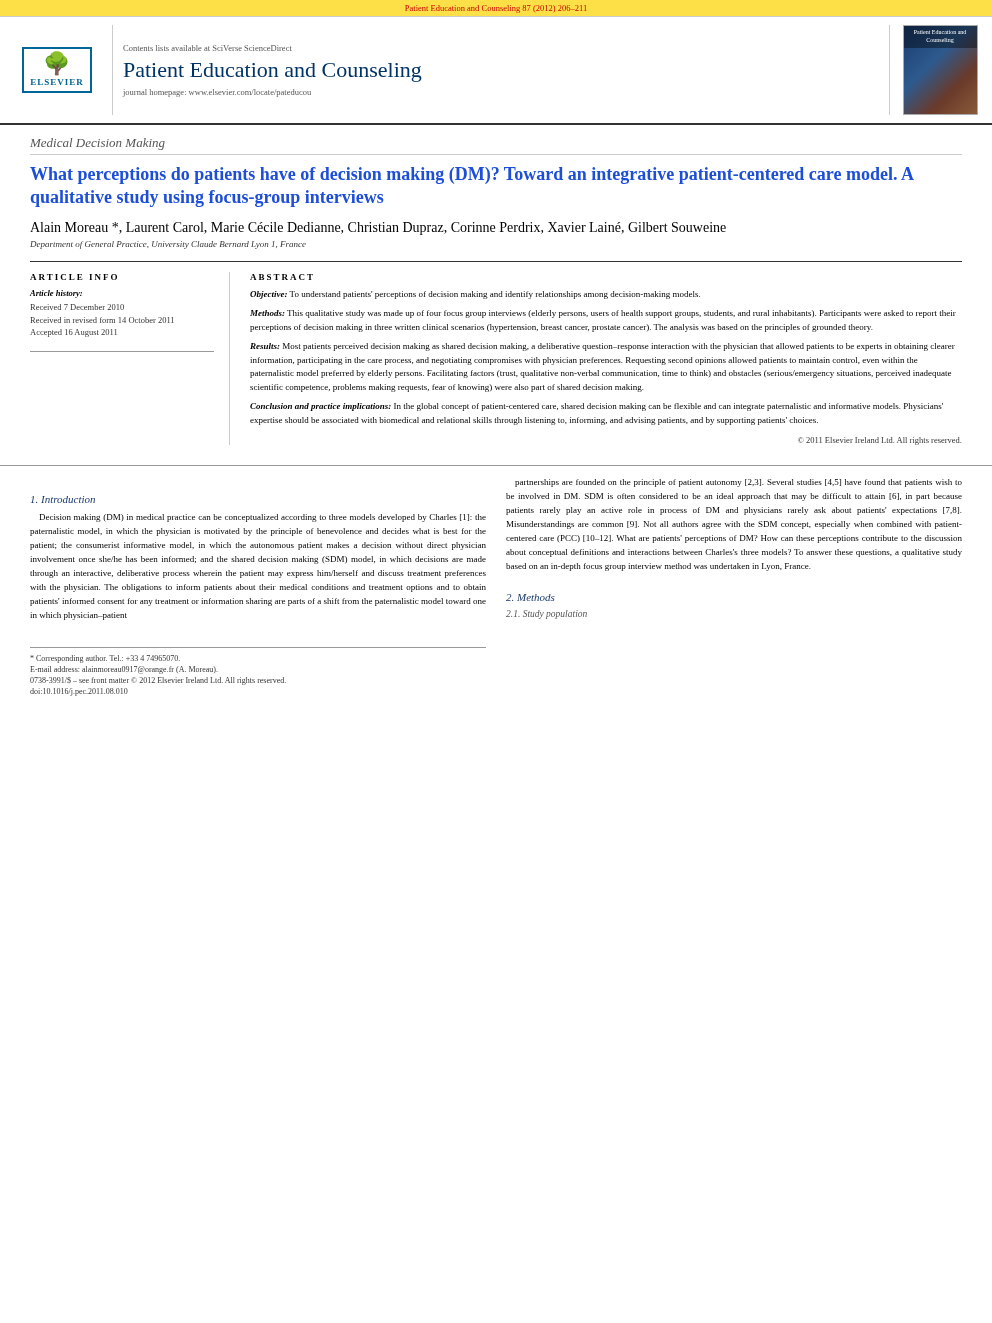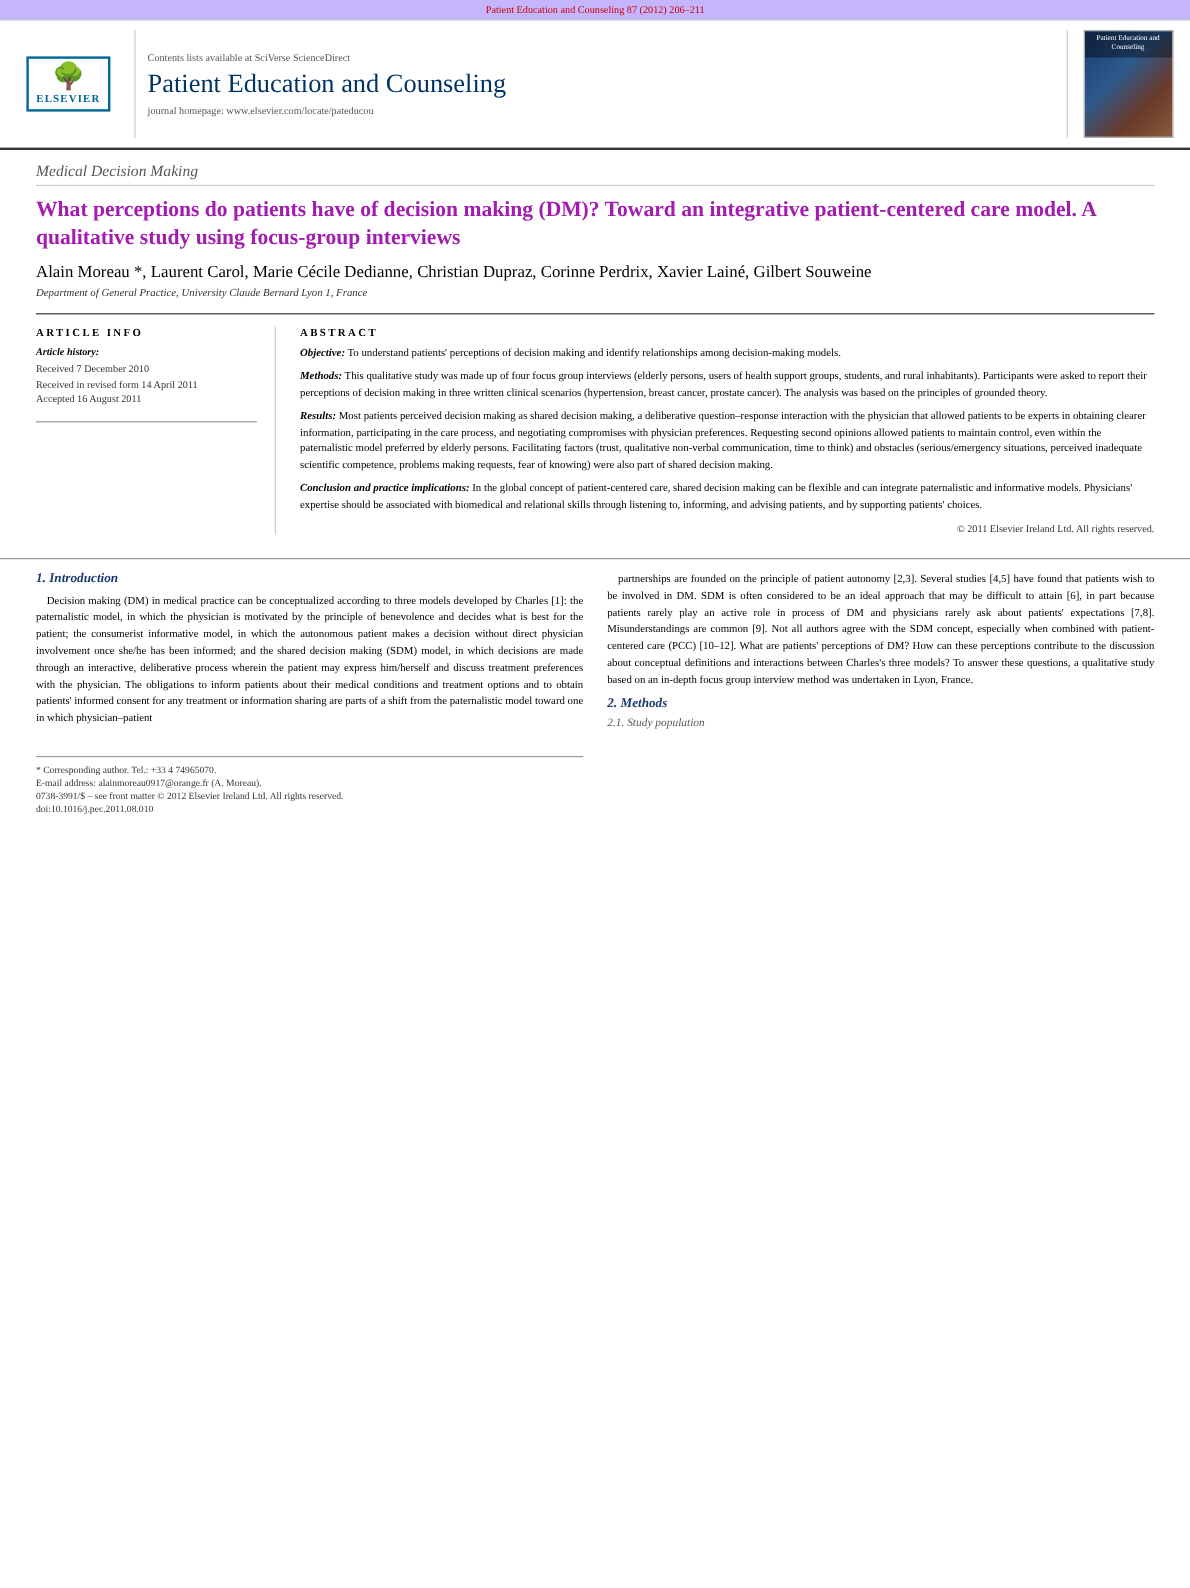--- a/index.html
+++ b/index.html
@@ -5,21 +5,21 @@
     * { margin: 0; padding: 0; box-sizing: border-box; }
     body {
       font-family: "Times New Roman", Times, serif;
       font-size: 10px;
       background: #fff;
       color: #000;
       width: 992px;
       min-height: 1323px;
     }
     .top-bar {
-      background: #c4b5fd;
+      background: #fde047;
       text-align: center;
       font-size: 8.5px;
       color: #c00;
       padding: 3px 0;
       border-bottom: 1px solid #ccc;
     }
     .header-section {
       display: flex;
       align-items: stretch;
       border-bottom: 2px solid #333;
@@ -115,21 +115,21 @@
       font-style: italic;
       color: #555;
       border-bottom: 1px solid #ccc;
       padding-bottom: 3px;
       margin-bottom: 8px;
     }
     .article-title {
       font-size: 18px;
       font-weight: bold;
       line-height: 1.3;
-      color: #a21caf;
+      color: #1d4ed8;
       margin-bottom: 10px;
     }
     .authors {
       font-size: 14px;
       color: #000;
       margin-bottom: 3px;
     }
     .affiliation {
       font-size: 9px;
       font-style: italic;
@@ -203,25 +203,25 @@
       gap: 20px;
     }
     .body-left {
       flex: 1;
     }
     .body-right {
       flex: 1;
     }
     .section-heading {
       font-size: 11px;
-      font-weight: bold;
+      font-weight: normal;
       font-style: italic;
       color: #1a3a6e;
       margin-bottom: 6px;
-      margin-top: 0;
+      margin-top: 17px;
     }
     .body-para {
       font-size: 9px;
       line-height: 1.55;
       color: #000;
       text-align: justify;
       margin-bottom: 6px;
       text-indent: 1em;
     }
     .footnote-section {
@@ -273,21 +273,21 @@
   <div class="affiliation">Department of General Practice, University Claude Bernard Lyon 1, France</div>
 
   <div class="two-col">
 
     <div class="left-col">
       <div class="info-section-title">ARTICLE INFO</div>
 
       <div class="info-block">
         <div class="info-label">Article history:</div>
         <div class="info-text">Received 7 December 2010</div>
-        <div class="info-text">Received in revised form 14 April 2011</div>
+        <div class="info-text">Received in revised form 14 October 2011</div>
         <div class="info-text">Accepted 16 August 2011</div>
       </div>
 
       <div class="divider-line"></div>
 
     </div>
 
     <div class="right-col">
       <div class="info-section-title">ABSTRACT</div>
 

